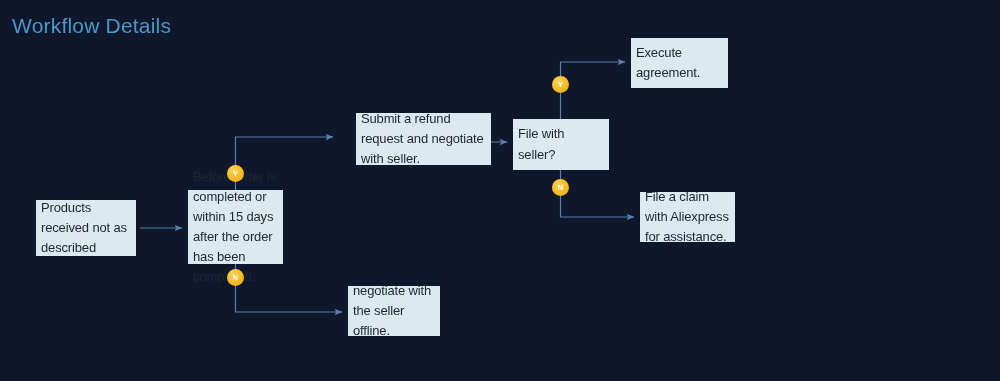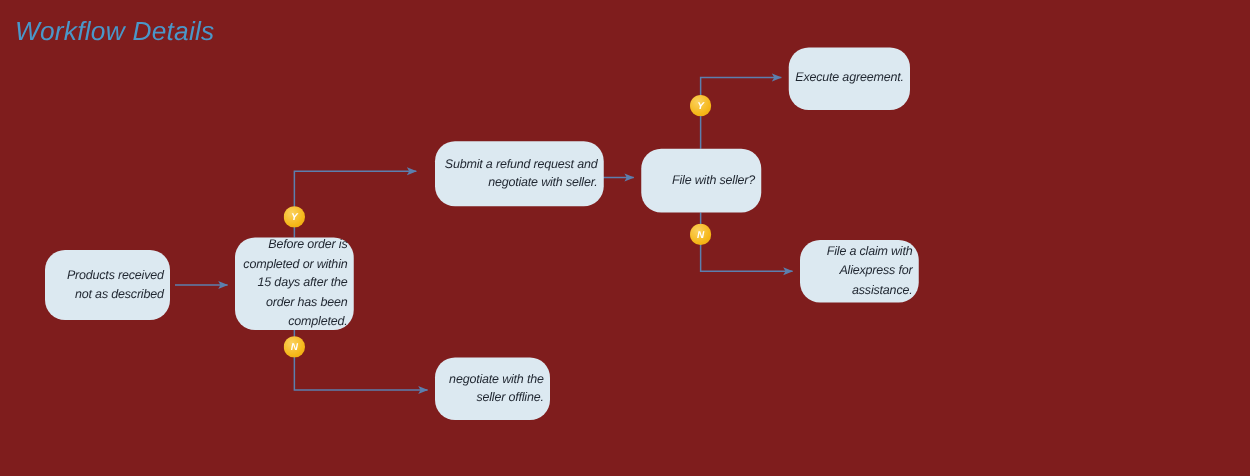--- a/index.html
+++ b/index.html
@@ -4,24 +4,23 @@
 <style>
   html, body {
     margin: 0;
     padding: 0;
     background: #ffffff;
   }
   #canvas {
     position: relative;
     width: 1000px;
     height: 381px;
-    background: #7f1d1d;
+    background: #0f172a;
     font-family: "Liberation Sans", sans-serif;
     overflow: hidden;
-    font-style: italic;
   }
   #page-title {
     position: absolute;
     left: 12px;
     top: 14px;
     font-size: 21px;
     font-family: "Liberation Sans", sans-serif;
     color: #4a97c9;
     font-weight: 400;
     letter-spacing: 0.2px;
@@ -33,29 +32,28 @@
     top: 0;
     width: 1000px;
     height: 381px;
   }
   .node {
     position: absolute;
     background: #dce9f1;
     display: flex;
     align-items: center;
     justify-content: center;
-    text-align: right;
+    text-align: left;
     box-sizing: border-box;
     color: #1f2630;
     font-family: "Liberation Sans", sans-serif;
-    font-size: 10px;
+    font-size: 13px;
     line-height: 1.55;
     letter-spacing: -0.15px;
     padding: 2px 5px;
-    border-radius: 16px;
   }
   .node-label {
     display: block;
     width: 100%;
   }
   .badge {
     position: absolute;
     width: 17px;
     height: 17px;
     border-radius: 50%;
@@ -112,21 +110,21 @@
   </svg>
 
   <div class="node" style="left:36px; top:200px; width:100px; height:56px;">
     <span class="node-label">Products received not as described</span>
   </div>
 
   <div class="node" style="left:188px; top:190px; width:95px; height:74px;">
     <span class="node-label">Before order is completed or within 15 days after the order has been completed.</span>
   </div>
 
-  <div class="node" style="left:348px; top:113px; width:135px; height:52px;">
+  <div class="node" style="left:356px; top:113px; width:135px; height:52px;">
     <span class="node-label">Submit a refund request and negotiate with seller.</span>
   </div>
 
   <div class="node" style="left:513px; top:119px; width:96px; height:51px;">
     <span class="node-label">File with seller?</span>
   </div>
 
   <div class="node" style="left:631px; top:38px; width:97px; height:50px;">
     <span class="node-label">Execute agreement.</span>
   </div>

